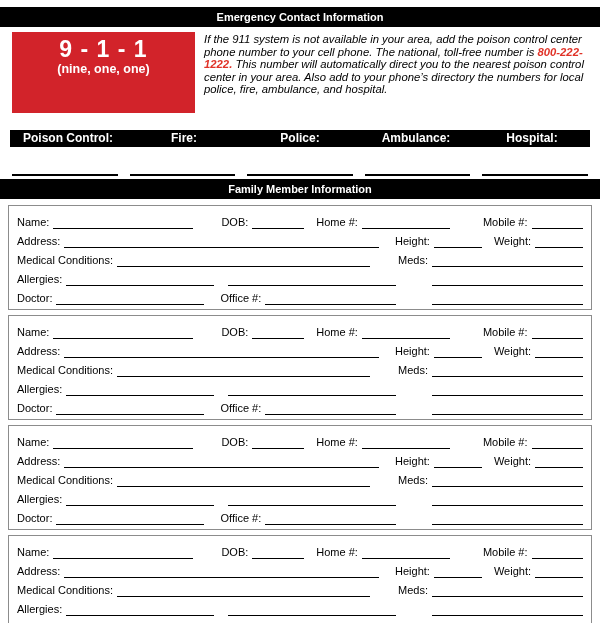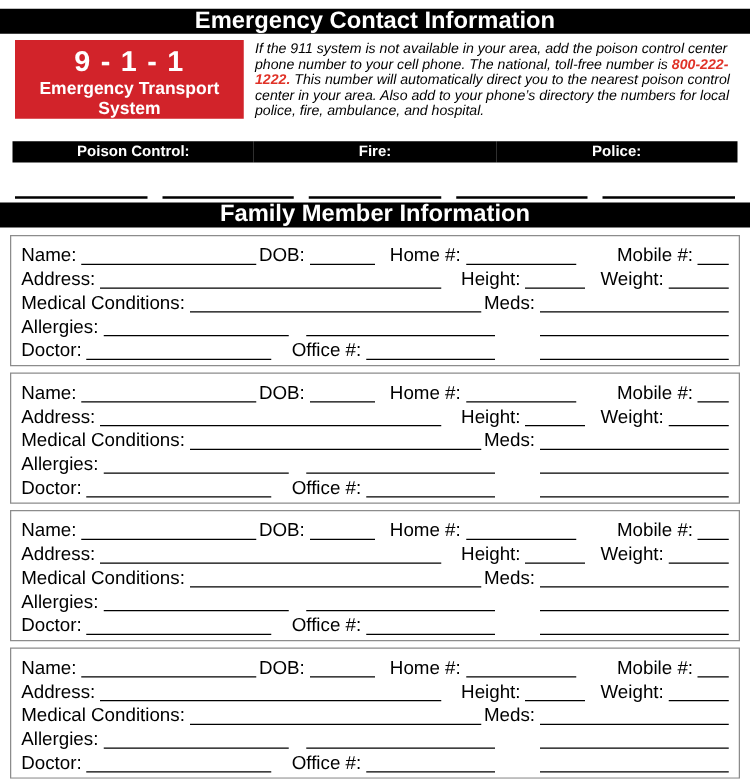--- a/index.html
+++ b/index.html
@@ -4,29 +4,29 @@
 <style>
   * { box-sizing: border-box; }
   html, body { margin: 0; padding: 0; }
   body {
     width: 600px; height: 623px; overflow: hidden;
     background: #ffffff; color: #000000;
     font-family: "Liberation Sans", sans-serif;
   }
   .bar {
     background: #000000; color: #ffffff;
-    font-weight: bold; font-size: 19px;
+    font-weight: bold; font-size: 11px;
     text-align: center; height: 20px; line-height: 20px;
   }
   .top-bar { margin-top: 7px; }
   .family-bar { margin-top: 3px; }
 
   .intro { display: flex; margin: 5px 8px 0 12px; }
   .redbox {
-    width: 183px; height: 63px; flex: none;
+    width: 183px; height: 81px; flex: none;
     background: #D2232A; color: #ffffff;
     text-align: center; padding-top: 4px;
   }
   .n911 { font-size: 23px; font-weight: bold; line-height: 26px; letter-spacing: 1px; }
   .n911sub { font-size: 12.5px; font-weight: bold; line-height: 14px; }
   .n911sys { font-size: 14px; font-weight: bold; line-height: 16px; }
   .para {
     margin: 0 0 0 9px; padding-top: 1px;
     font-size: 11.3px; line-height: 12.6px; max-width: 390px; font-style: italic;
   }
@@ -39,55 +39,57 @@
     height: 17px; line-height: 17px; text-align: center;
   }
   .clines { display: flex; gap: 12px; margin: 27px 12px 0; height: 2px; }
   .cline { flex: 1; border-bottom: 2px solid #000000; }
 
   .member {
     margin: 5px 8px 0; border: 1px solid #8C8C8C;
     padding: 4px 8px 4px;
   }
   .member.first { margin-top: 6px; }
-  .row { display: flex; align-items: flex-end; height: 19px; font-size: 15px; }
+  .row { display: flex; align-items: flex-end; height: 19px; font-size: 11px; }
   .lbl { flex: none; white-space: nowrap; margin-right: 4px; line-height: 14px; }
   .line { border-bottom: 1px solid #000000; height: 12px; flex: none; }
   .grow { flex: 1 1 auto; }
   .w-name { width: 140px; }
   .w-dob  { width: 52px; }
   .w-home { width: 88px; }
   .w-h { width: 48px; }
   .w-w { width: 48px; }
   .w-left { width: 148px; }
   .right-line { width: 151px; }
   .ml8  { margin-left: 16px; }
-  .ml10 { margin-left: 2px; text-align: right; }
+  .ml10 { margin-left: 28px; text-align: right; }
   .ml12 { margin-left: 12px; }
   .ml14 { margin-left: 14px; }
   .ml16 { margin-left: 33px; }
   .ml36 { margin-left: 36px; }
 </style>
 </head>
 <body>
 
 <div class="bar top-bar">Emergency Contact Information</div>
 
 <div class="intro">
   <div class="redbox">
     <div class="n911">9 - 1 - 1</div>
-    <div class="n911sys">Emergency Transport System</div>
+    <div class="n911sub">(nine, one, one)</div>
   </div>
   <p class="para"><span>If the 911 system is not available in your area, add the poison control center phone number to your cell phone. The national, toll-free number is </span><span class="phone">800-222-1222.</span><span> This number will automatically direct you to the nearest poison control center in your area. Also add to your phone’s directory the numbers for local police, fire, ambulance, and hospital.</span></p>
 </div>
 
 <div class="cbars">
   <div class="cbar">Poison Control:</div>
   <div class="cbar">Fire:</div>
   <div class="cbar">Police:</div>
+  <div class="cbar">Ambulance:</div>
+  <div class="cbar">Hospital:</div>
 </div>
 
 <div class="clines">
   <div class="cline"></div>
   <div class="cline"></div>
   <div class="cline"></div>
   <div class="cline"></div>
   <div class="cline"></div>
 </div>
 

